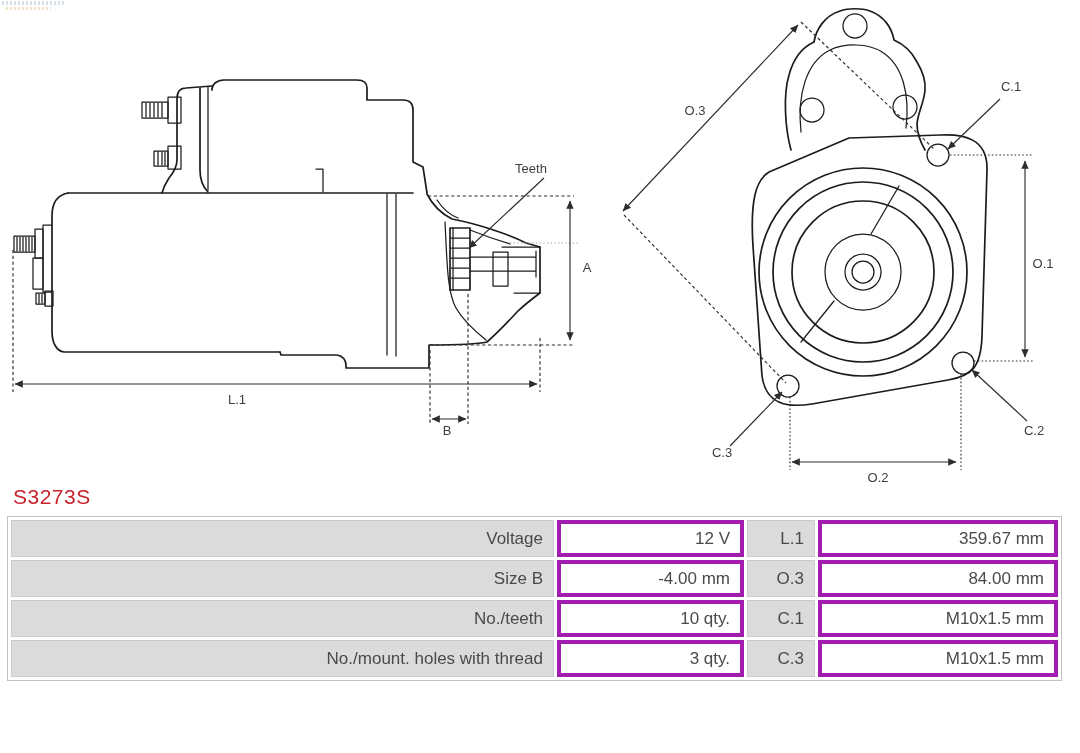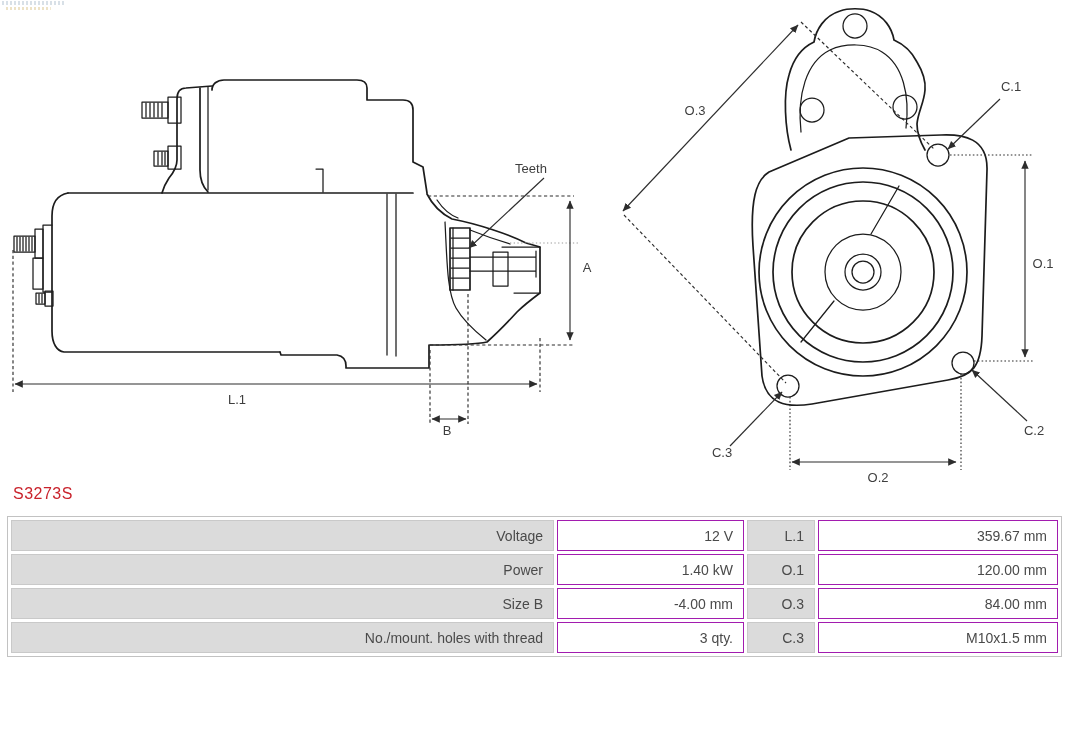--- a/index.html
+++ b/index.html
@@ -18,32 +18,32 @@
   }
   #drawing{position:absolute;left:0;top:0;}
   .p1{fill:none;stroke:#1c1c1c;stroke-width:1.7;stroke-linecap:round;stroke-linejoin:round;}
   .p2{fill:none;stroke:#1c1c1c;stroke-width:1.25;stroke-linecap:round;stroke-linejoin:round;}
   .d {fill:none;stroke:#2d2d2d;stroke-width:1.15;}
   .dash{stroke-dasharray:3.2 2.6;}
   .dot{stroke-dasharray:1.6 2.2;}
   .fdot{fill:none;stroke:#9a9a9a;stroke-width:1;stroke-dasharray:1.3 2.4;}
   .lbl{fill:#3e3e3e;font-size:13px;font-family:"Liberation Sans","DejaVu Sans",sans-serif;}
   .part-number{
-    position:absolute;left:13px;top:485px;font-size:16px;letter-spacing:.5px;color:#c9232c;
+    position:absolute;left:13px;top:485px;font-size:21px;letter-spacing:.5px;color:#c9232c;
   }
   table.spec{
     position:absolute;left:7px;top:516px;border-collapse:separate;border-spacing:3px;
     border:1px solid #c2c2c2;table-layout:fixed;
   }
   table.spec td{
-    height:29px;font-size:14px;color:#4a4a4a;text-align:right;
+    height:29px;font-size:17px;color:#4a4a4a;text-align:right;
     padding:0 10px 0 4px;white-space:nowrap;overflow:hidden;vertical-align:middle;
   }
   td.g{background:#dbdbdb;border:1px solid #c9c9c9;}
-  td.w{background:#ffffff;border:1px solid #a21caf;}
+  td.w{background:#ffffff;border:4px solid #a21caf;}
 </style>
 </head>
 <body>
 
 <div class="stage">
 
   <div class="watermark"></div>
 
   <svg id="drawing" width="1080" height="485" viewBox="0 0 1080 485">
     <defs>
@@ -181,32 +181,32 @@
         <col style="width:240px">
     </colgroup>
     <tbody>
       <tr>
         <td class="g">Voltage</td>
         <td class="w">12 V</td>
         <td class="g">L.1</td>
         <td class="w">359.67 mm</td>
       </tr>
       <tr>
-        <td class="g">Power</td>
-        <td class="w">1.40 kW</td>
-        <td class="g">O.1</td>
-        <td class="w">120.00 mm</td>
-      </tr>
-      <tr>
         <td class="g">Size B</td>
         <td class="w">-4.00 mm</td>
         <td class="g">O.3</td>
         <td class="w">84.00 mm</td>
       </tr>
       <tr>
+        <td class="g">No./teeth</td>
+        <td class="w">10 qty.</td>
+        <td class="g">C.1</td>
+        <td class="w">M10x1.5 mm</td>
+      </tr>
+      <tr>
         <td class="g">No./mount. holes with thread</td>
         <td class="w">3 qty.</td>
         <td class="g">C.3</td>
         <td class="w">M10x1.5 mm</td>
       </tr>
     </tbody>
   </table>
 </div>
 
 </body></html>

